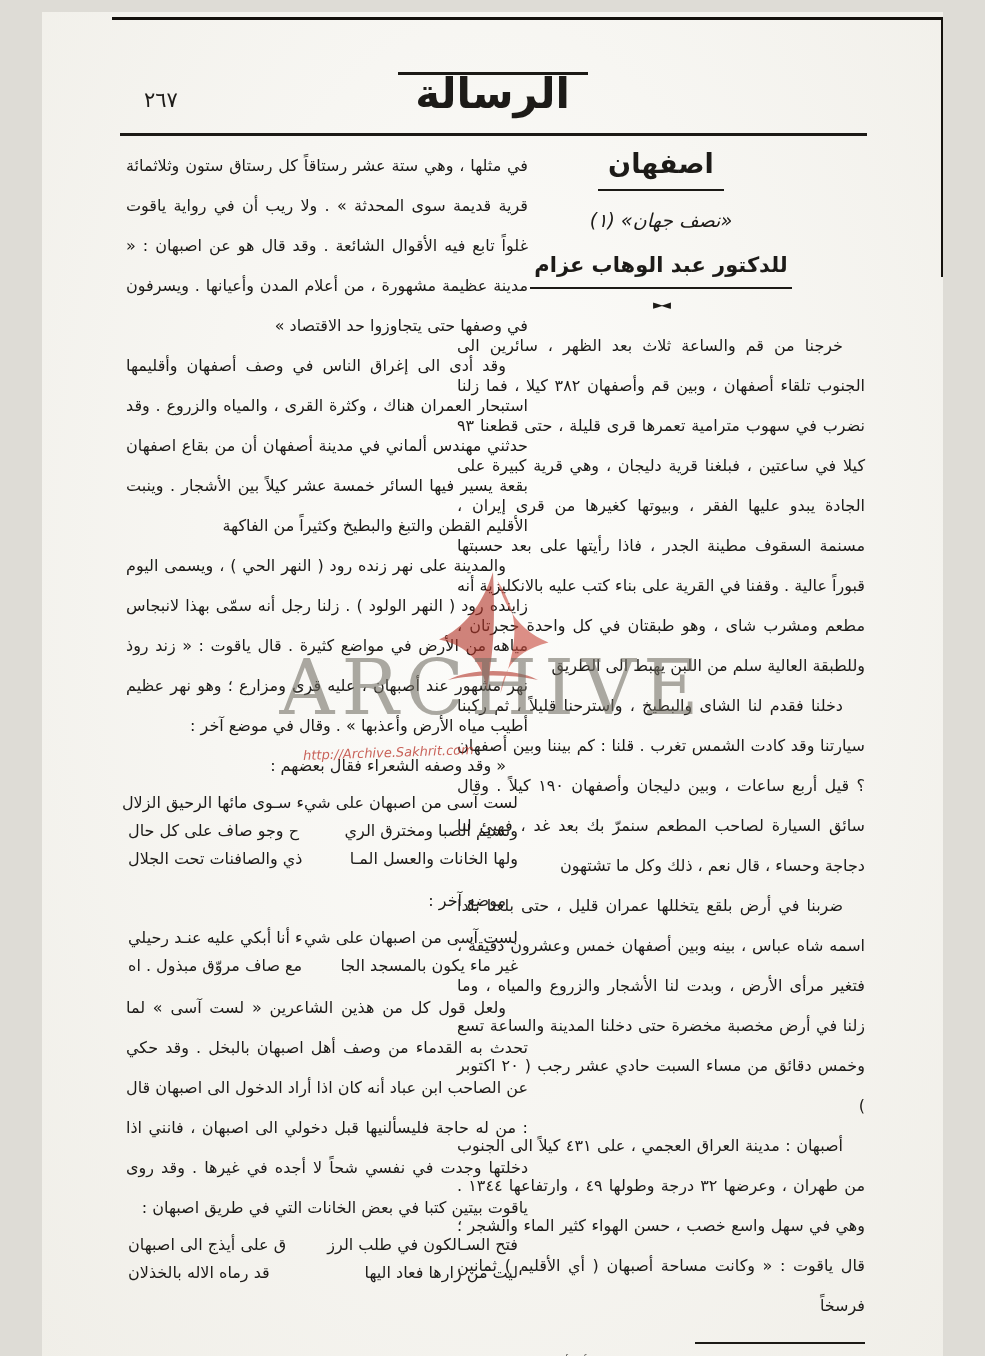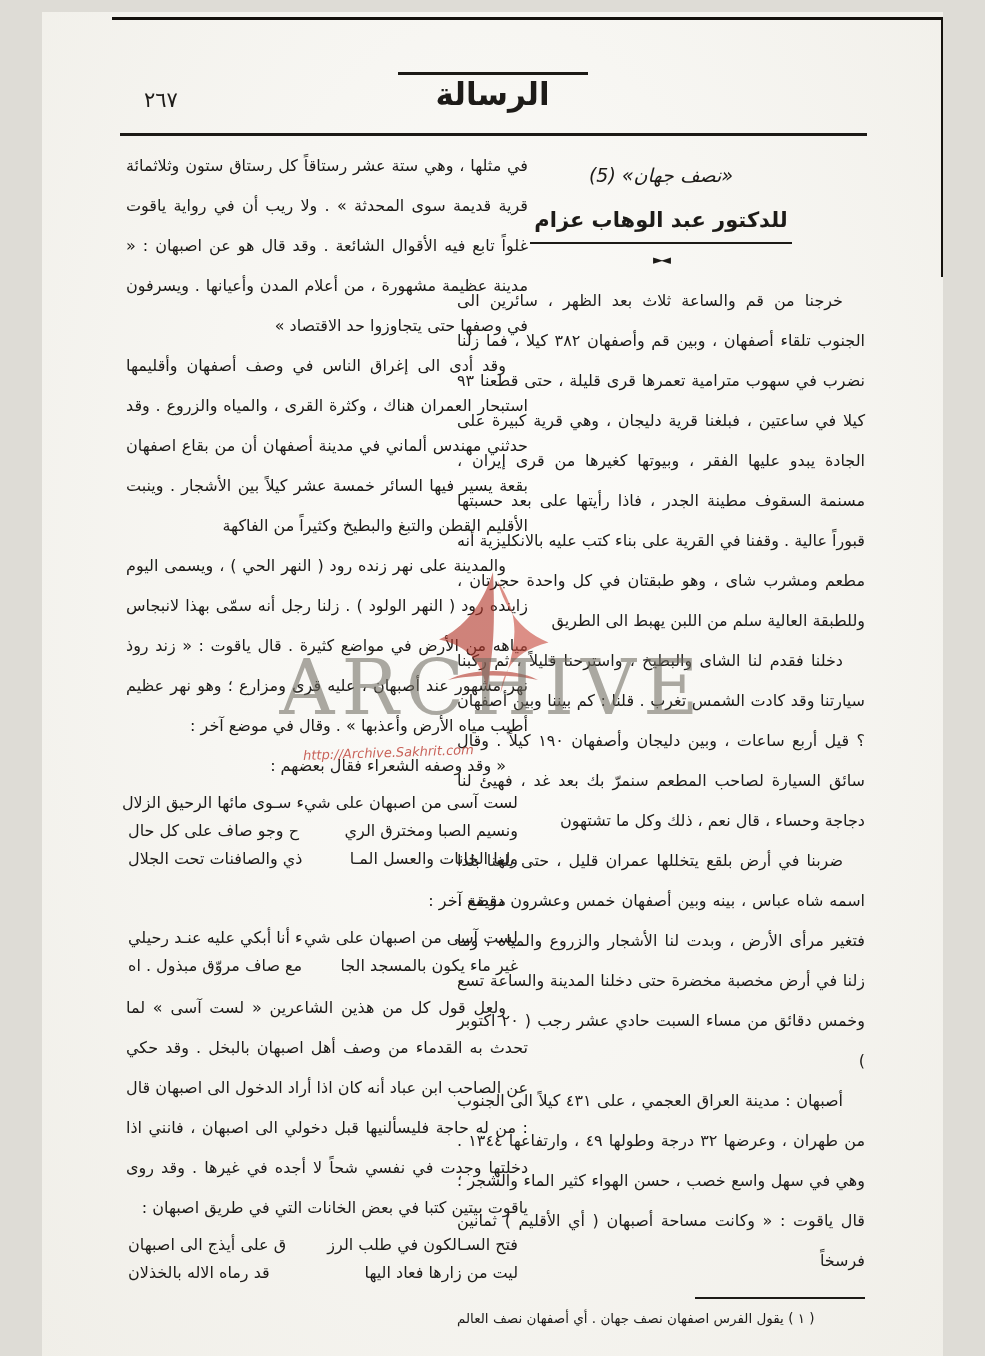--- a/index.html
+++ b/index.html
@@ -13,21 +13,21 @@
   .edge{position:absolute;background:#14110d;}
   .edge-top{top:5px;left:70px;right:0;height:3px;}
   .edge-bottom{bottom:7px;left:0;right:0;height:4px;}
   .edge-right{top:5px;right:0;width:2px;height:260px;}
 
   
   .header{position:absolute;top:60px;left:0;right:0;height:60px;}
   .pageno{position:absolute;left:102px;top:16px;font-size:21px;letter-spacing:2px;}
   .mast{position:absolute;left:50%;transform:translateX(-50%);text-align:center;top:0;}
   .mast-rule{width:190px;border-top:3px solid #1c1a16;margin:0 auto 1px;}
-  .masthead{font-size:31px;font-weight:bold;line-height:36px;}
+  .masthead{font-size:42px;font-weight:bold;line-height:36px;}
   .header-rule{position:absolute;top:121px;left:78px;right:76px;border-top:3px solid #1c1a16;}
 
   
   .col{position:absolute;top:134px;}
   .col-right{right:78px;width:408px;text-align:center;}
   .col-left{left:84px;width:402px;}
 
   .article-title{margin:6px 0 10px;font-size:37px;font-weight:bold;line-height:52px;}
   .article-subtitle{display:inline-block;margin:2px 0 0;font-size:27px;font-weight:bold;
     border-bottom:2.5px solid #1c1a16;padding:0 10px 10px;}
@@ -67,21 +67,24 @@
   <header class="header">
     <div class="pageno">٢٦٧</div>
     <div class="mast">
       <div class="mast-rule"></div>
       <div class="masthead">الرسالة</div>
     </div>
   </header>
   <div class="header-rule"></div>
 
   <section class="col col-right">
-    <div class="epigraph">«نصف جهان» (5)</div>
+    <div>
+      <h2 class="article-subtitle">اصفهان</h2>
+    </div>
+    <div class="epigraph">«نصف جهان» (١)</div>
     <div>
       <div class="byline">للدكتور عبد الوهاب عزام</div>
     </div>
     <div class="ornament">◄►</div>
     <div class="bodytext">
         <p class="para">خرجنا من قم والساعة ثلاث بعد الظهر ، سائرين الى الجنوب تلقاء أصفهان ، وبين قم وأصفهان ٣٨٢ كيلا ، فما زلنا نضرب في سهوب مترامية تعمرها قرى قليلة ، حتى قطعنا ٩٣ كيلا في ساعتين ، فبلغنا قرية دليجان ، وهي قرية كبيرة على الجادة يبدو عليها الفقر ، وبيوتها كغيرها من قرى إيران ، مسنمة السقوف مطينة الجدر ، فاذا رأيتها على بعد حسبتها قبوراً عالية . وقفنا في القرية على بناء كتب عليه بالانكليزية أنه مطعم ومشرب شاى ، وهو طبقتان في كل واحدة حجرتان ، وللطبقة العالية سلم من اللبن يهبط الى الطريق</p>
         <p class="para">دخلنا فقدم لنا الشاى والبطيخ ، واسترحنا قليلاً ، ثم ركبنا سيارتنا وقد كادت الشمس تغرب . قلنا : كم بيننا وبين أصفهان ؟ قيل أربع ساعات ، وبين دليجان وأصفهان ١٩٠ كيلاً . وقال سائق السيارة لصاحب المطعم سنمرّ بك بعد غد ، فهيئ لنا دجاجة وحساء ، قال نعم ، ذلك وكل ما تشتهون</p>
         <p class="para">ضربنا في أرض بلقع يتخللها عمران قليل ، حتى بلغنا بلدا اسمه شاه عباس ، بينه وبين أصفهان خمس وعشرون دقيقة ، فتغير مرأى الأرض ، وبدت لنا الأشجار والزروع والمياه ، وما زلنا في أرض مخصبة مخضرة حتى دخلنا المدينة والساعة تسع وخمس دقائق من مساء السبت حادي عشر رجب ( ٢٠ اكتوبر )</p>
         <p class="para">أصبهان : مدينة العراق العجمي ، على ٤٣١ كيلاً الى الجنوب من طهران ، وعرضها ٣٢ درجة وطولها ٤٩ ، وارتفاعها ١٣٤٤ . وهي في سهل واسع خصب ، حسن الهواء كثير الماء والشجر ؛ قال ياقوت : « وكانت مساحة أصبهان ( أي الأقليم ) ثمانين فرسخاً</p>
       </div>

